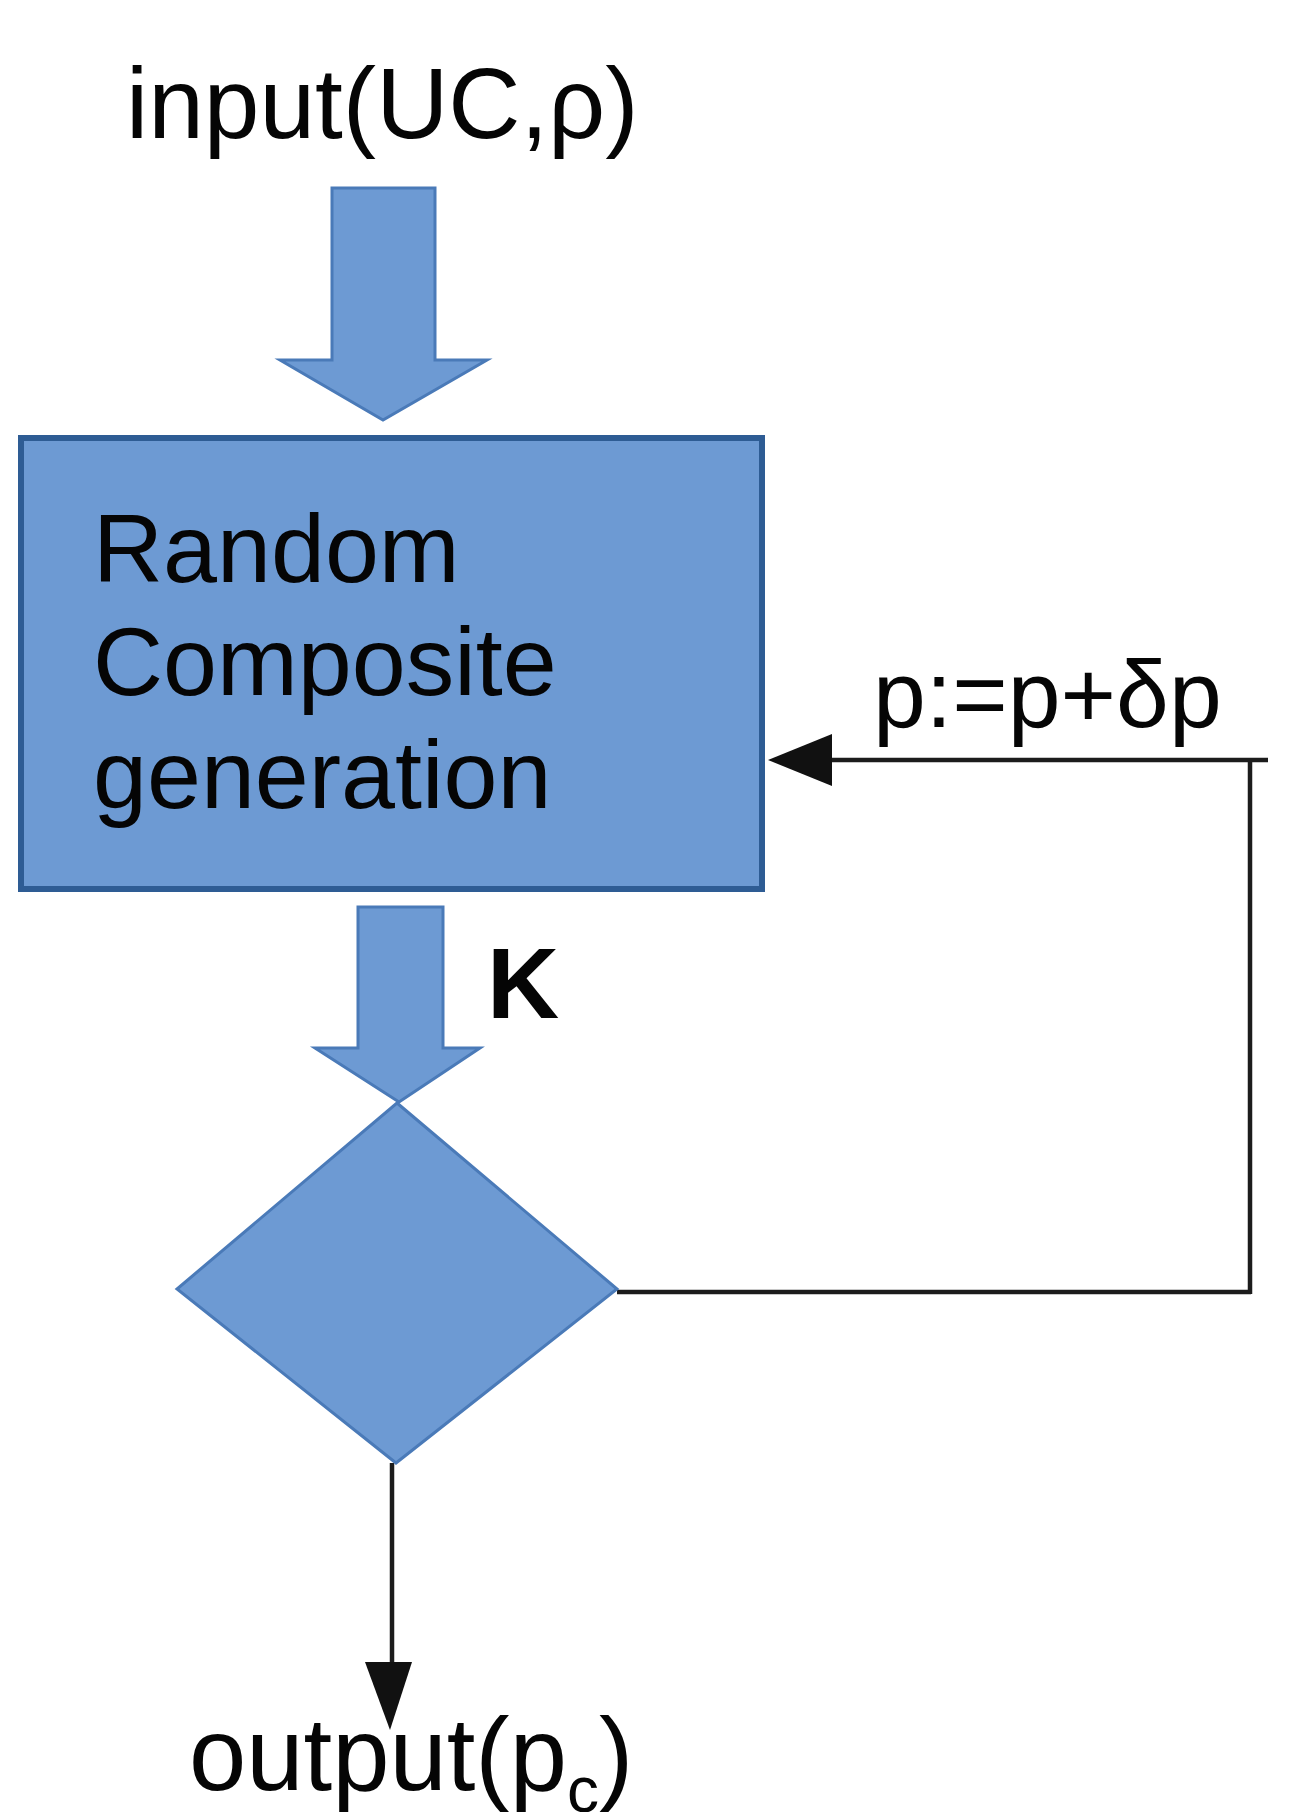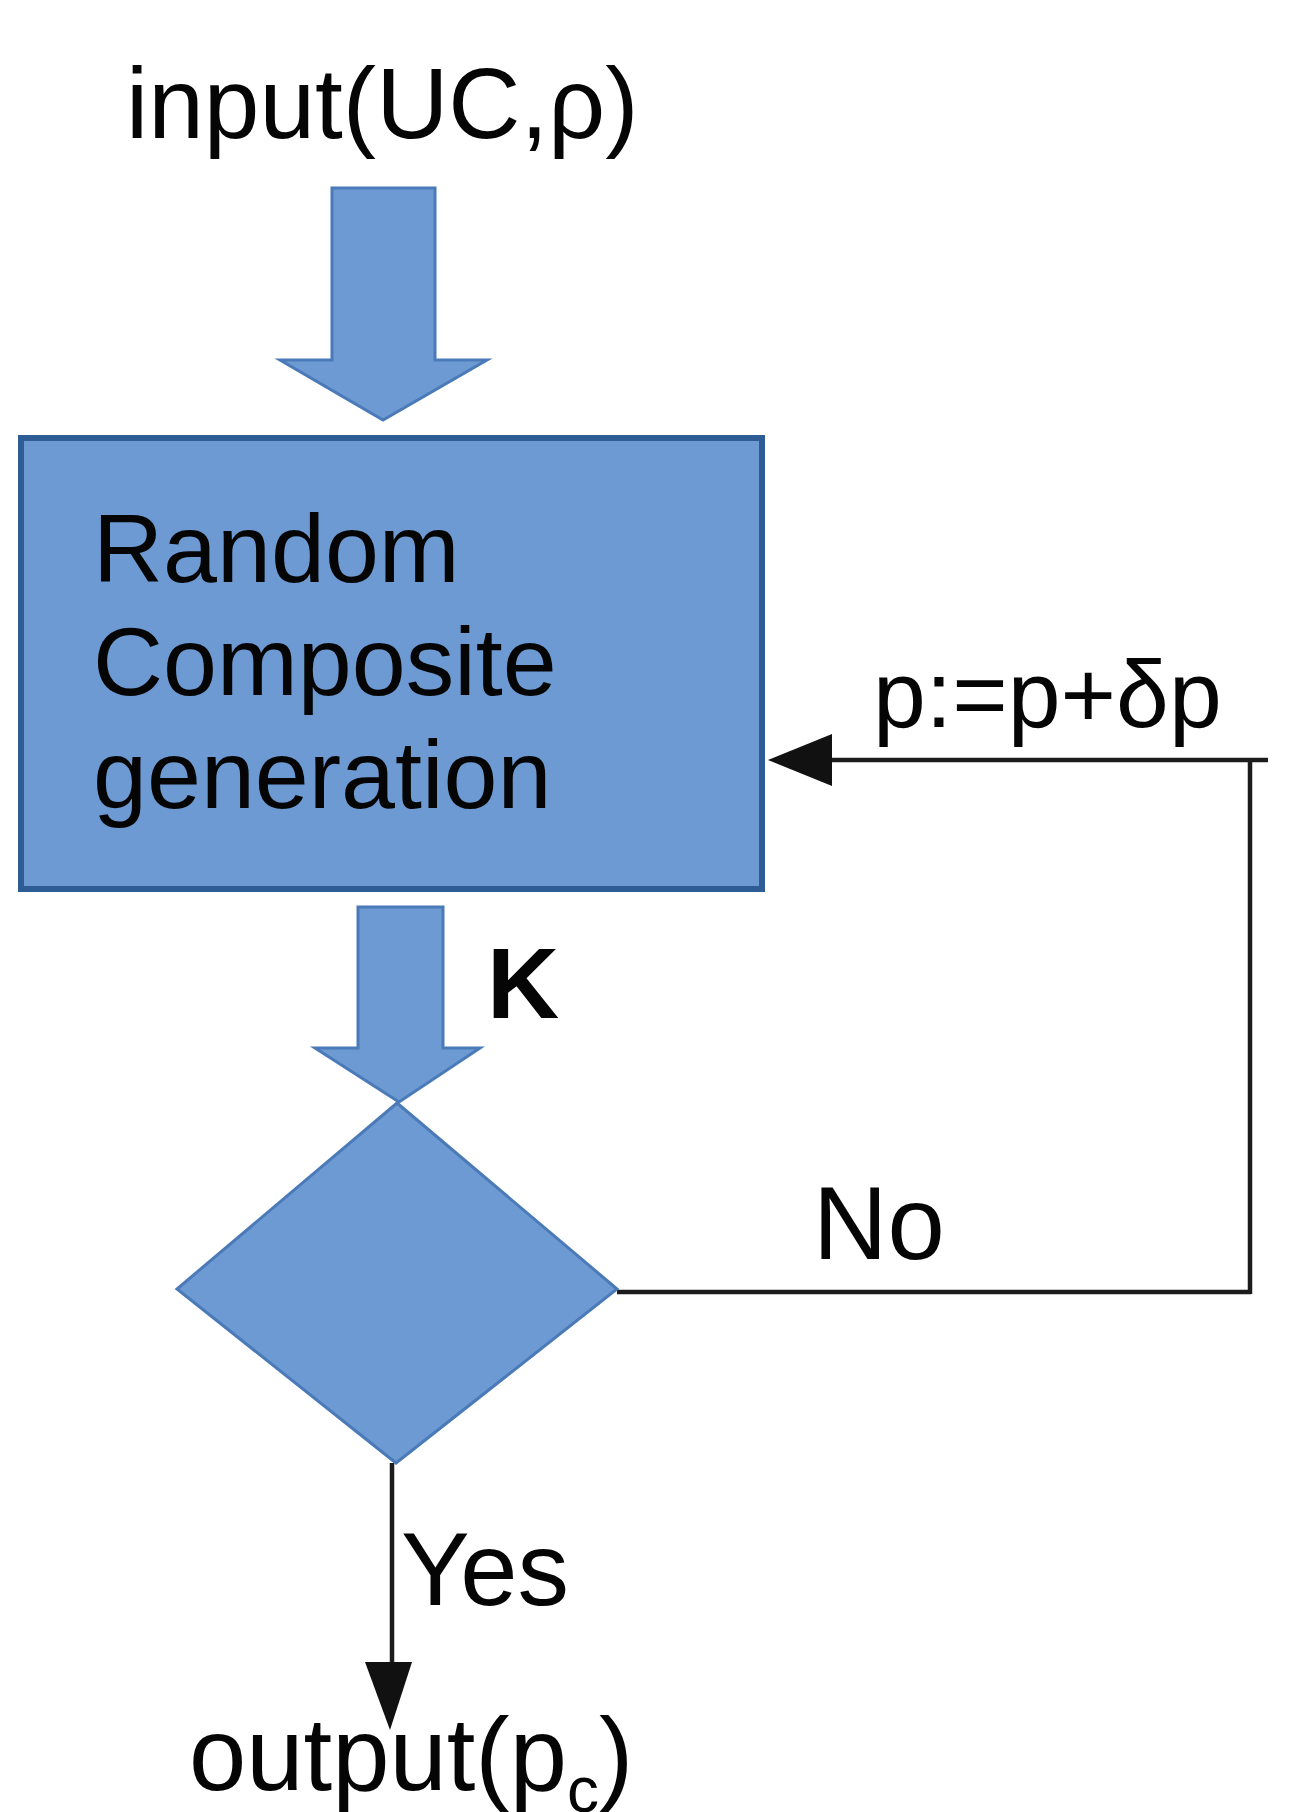--- a/index.html
+++ b/index.html
@@ -68,21 +68,19 @@
 
   <div class="label loop-label">p:=p+δp</div>
 
   <div class="label box-label">Random
 Composite
 generation</div>
 
   <div class="label k-label">K</div>
 
 
-  <div class="label no-label">No</div>
 
-  <div class="label yes-label">Yes</div>
 
   <div class="label output-label">
     <span>output(p</span><span class="sub">c</span><span>)</span>
   </div>
 
 </div>
 
 </body></html>

